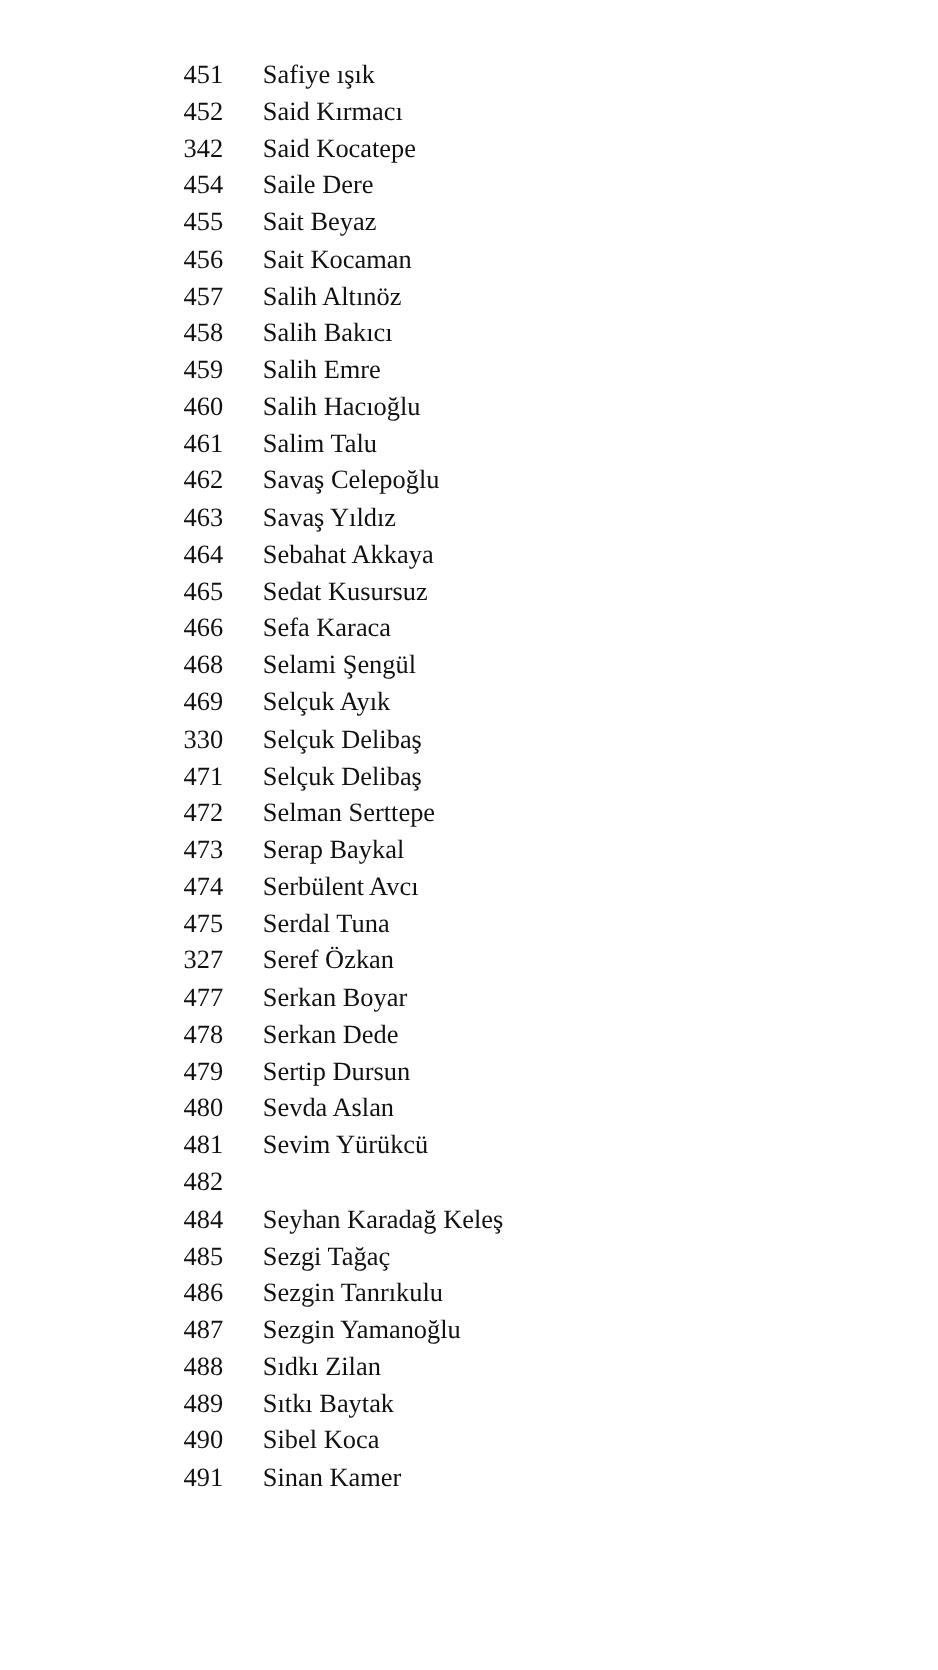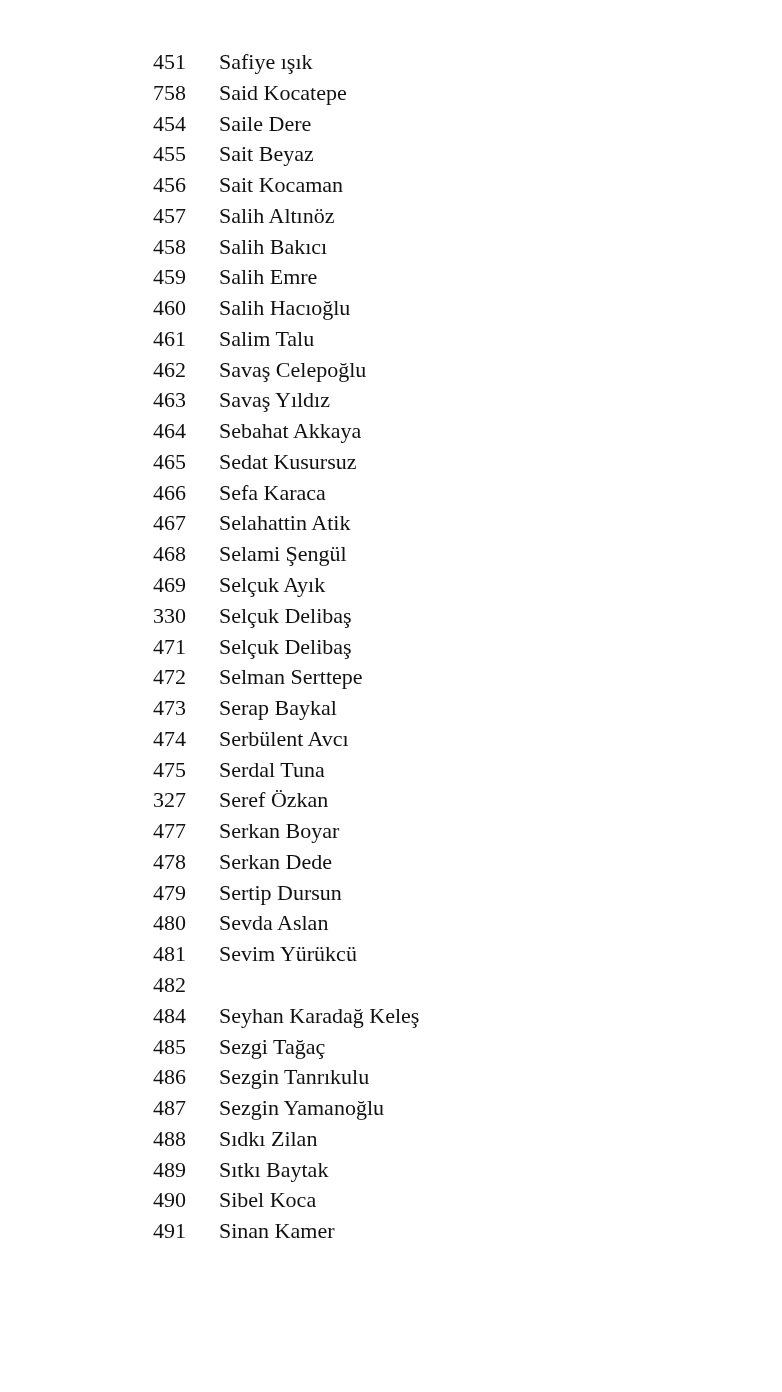--- a/index.html
+++ b/index.html
@@ -62,23 +62,27 @@
 </head>
 <body>
 
 <div class="page">
   <ol class="name-list">
   <li class="row">
     <span class="num">451</span>
     <span class="name">Safiye ışık</span>
   </li>
 
-
-  <li class="row">
-    <span class="num">758</span>
+  <li class="row">
+    <span class="num">452</span>
+    <span class="name">Said Kırmacı</span>
+  </li>
+
+  <li class="row">
+    <span class="num">342</span>
     <span class="name">Said Kocatepe</span>
   </li>
 
   <li class="row">
     <span class="num">454</span>
     <span class="name">Saile Dere</span>
   </li>
 
   <li class="row">
     <span class="num">455</span>
@@ -133,24 +137,20 @@
   <li class="row">
     <span class="num">465</span>
     <span class="name">Sedat Kusursuz</span>
   </li>
 
   <li class="row">
     <span class="num">466</span>
     <span class="name">Sefa Karaca</span>
   </li>
 
-  <li class="row">
-    <span class="num">467</span>
-    <span class="name">Selahattin Atik</span>
-  </li>
 
   <li class="row">
     <span class="num">468</span>
     <span class="name">Selami Şengül</span>
   </li>
 
   <li class="row">
     <span class="num">469</span>
     <span class="name">Selçuk Ayık</span>
   </li>

